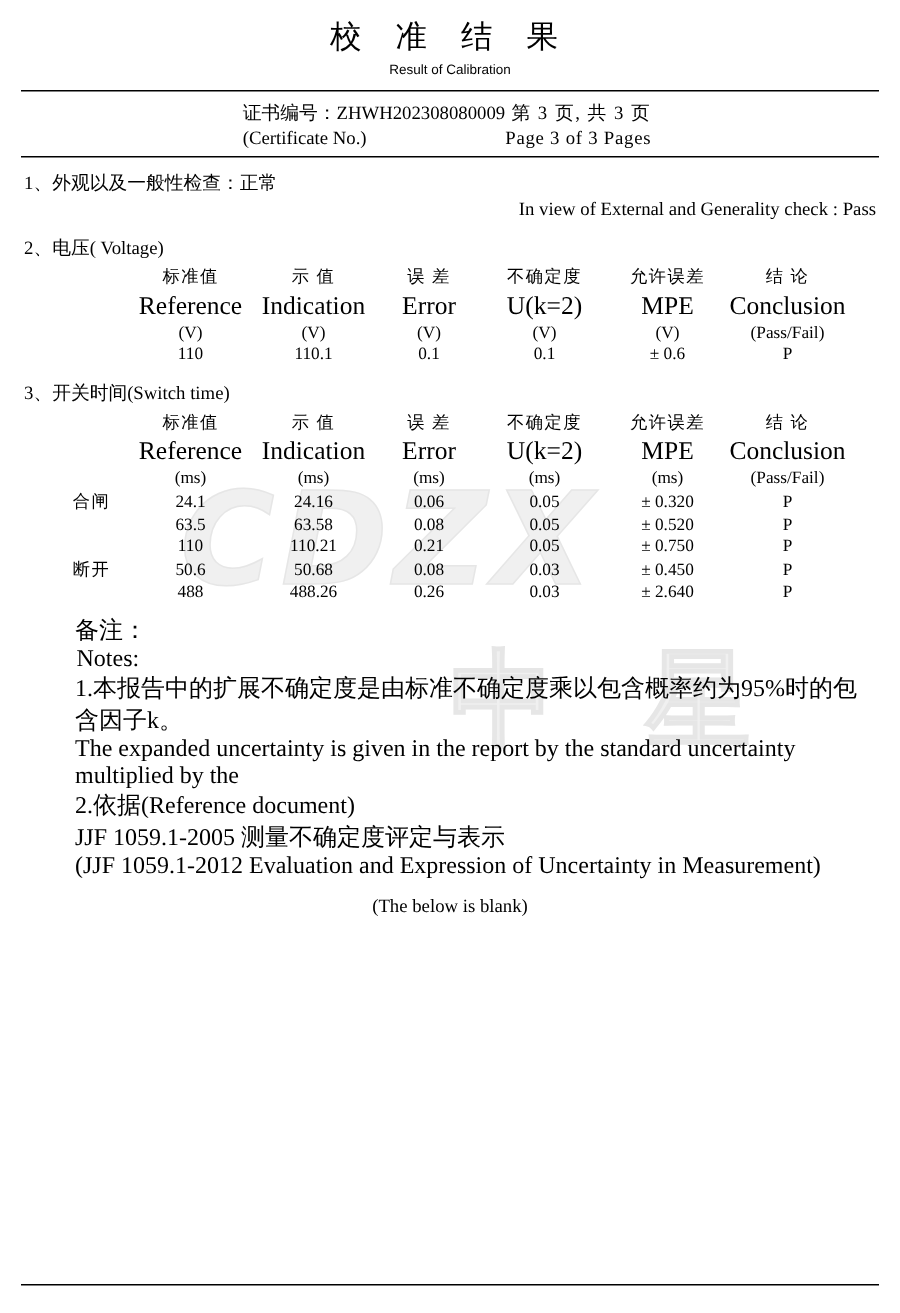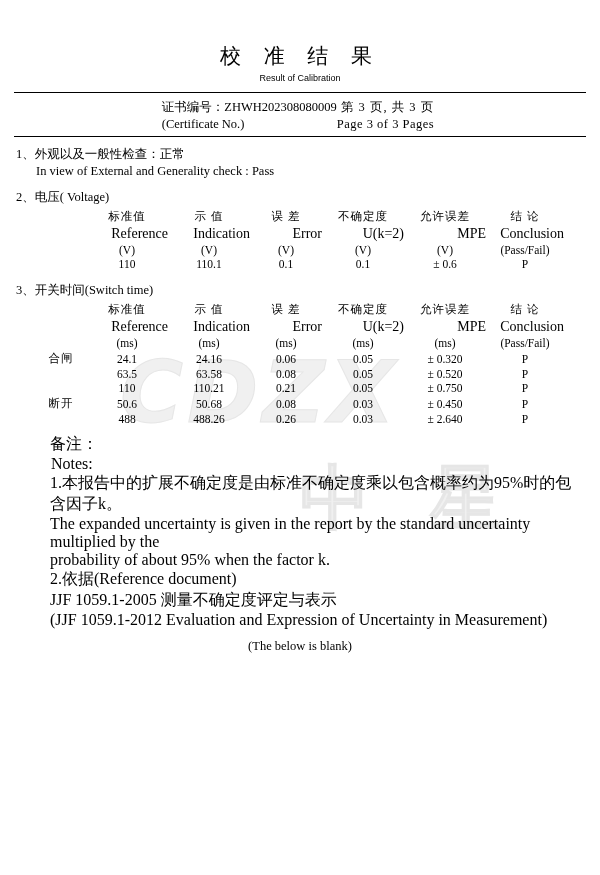--- a/index.html
+++ b/index.html
@@ -55,21 +55,20 @@
     letter-spacing: 18px;
   }
   .content {
     position: relative;
     z-index: 2;
   }
   
   .title-block {
     text-align: center;
     padding-top: 10px;
-    margin-top: 32px;
   }
   .title-cn {
     font-size: 21px;
     letter-spacing: 8px;
     font-family: "DejaVu Serif", serif;
   }
   .title-en {
     font-size: 9px;
     margin-top: 3px;
     font-family: Liberation Sans, sans-serif;
@@ -98,42 +97,43 @@
   }
   .page-no .line1 { letter-spacing: 1px; }
   .page-no .line2 { margin-top: 1px; letter-spacing: 0.5px; }
 
   .sections {
     padding: 7px 16px 0 16px;
     font-size: 12.5px;
   }
   .sec-title { margin-top: 2px; }
   .sec-sub {
-    margin-left: 20px;
+    margin-left: 8px;
     margin-top: 1px;
+    text-align: right;
   }
   .sec2 { margin-top: 10px; }
   .sec3 { margin-top: 11px; }
 
   table.data {
     border-collapse: collapse;
     width: 540px;
     margin-left: 8px;
     margin-top: 2px;
     font-size: 11.5px;
     table-layout: fixed;
   }
   table.data td, table.data th {
     text-align: center;
     font-weight: normal;
     padding: 1px 0;
     vertical-align: middle;
   }
   table.data .hdr-cn { font-size: 11.5px; letter-spacing: 1px; }
-  table.data .hdr-en { font-size: 14px; text-align: right; }
+  table.data .hdr-en { font-size: 17px; }
   table.data .hdr-unit { font-size: 11.5px; }
   .col-label { width: 62px; text-align: left; padding-left: 12px !important; }
   .rowlabel {
     font-size: 11.5px;
     text-align: left;
     padding-left: 12px !important;
     letter-spacing: 1px;
   }
   .notes {
     padding: 8px 16px 0 16px;
@@ -345,21 +345,20 @@
         </table>
       </div>
 
     </div>
 
     <div class="notes">
       <div class="notes-label1">备注：</div>
       <div class="notes-label2">Notes:</div>
       <div class="note-item">1.本报告中的扩展不确定度是由标准不确定度乘以包含概率约为95%时的包含因子k。</div>
       <div class="note-item-en">The expanded uncertainty is given in the report by the standard uncertainty multiplied by the</div>
-      <div class="note-item-en">probability of about 95% when the factor k.</div>
       <div class="note-item">2.依据(Reference document)</div>
       <div class="note-indent">JJF 1059.1-2005 测量不确定度评定与表示</div>
       <div class="note-indent">(JJF 1059.1-2012 Evaluation and Expression of Uncertainty in Measurement)</div>
     </div>
 
     <div class="blank-block">
       <div class="b2">(The below is blank)</div>
     </div>
 
   </div>

